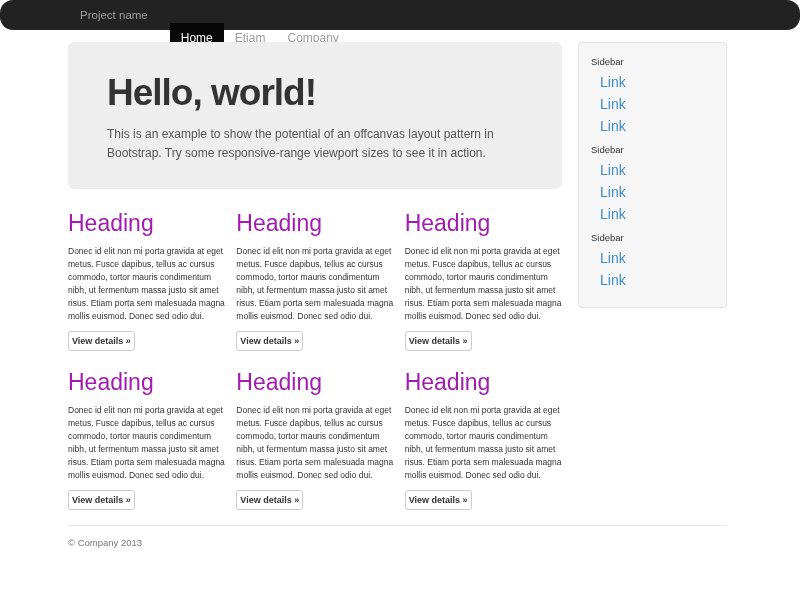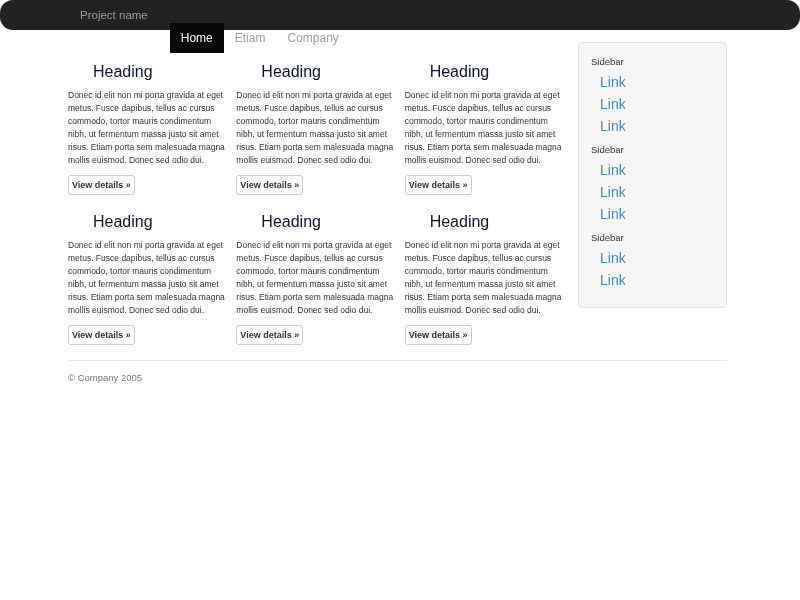--- a/index.html
+++ b/index.html
@@ -81,25 +81,24 @@
 
   
   .cards-grid {
     margin-top: 21px;
     display: grid;
     grid-template-columns: repeat(3, 1fr);
     column-gap: 11px;
     row-gap: 18px;
   }
   .card h2 {
-    font-size: 16px;
+    font-size: 23px;
     font-weight: 500;
-    color: #0f172a;
+    color: #a21caf;
     margin-bottom: 8px;
-    margin-left: 25px;
   }
   .card p {
     font-size: 8.5px;
     line-height: 13px;
     color: #333;
     margin-bottom: 7px;
     max-width: 157px;
   }
   .btn {
     display: inline-block;
@@ -162,20 +161,24 @@
           <a>Company</a>
         </li>
       </ul>
   </div>
 </nav>
 
 <div class="container">
   <div class="row-flex">
 
     <div class="main-col">
+      <div class="jumbotron">
+        <h1>Hello, world!</h1>
+        <p class="lead">This is an example to show the potential of an offcanvas layout pattern in Bootstrap. Try some responsive-range viewport sizes to see it in action.</p>
+      </div>
       <div class="cards-grid" id="cards-grid">
           <div class="card"><h2>Heading</h2><p>Donec id elit non mi porta gravida at eget metus. Fusce dapibus, tellus ac cursus commodo, tortor mauris condimentum nibh, ut fermentum massa justo sit amet risus. Etiam porta sem malesuada magna mollis euismod. Donec sed odio dui.</p><button class="btn">View details »</button></div>
           <div class="card"><h2>Heading</h2><p>Donec id elit non mi porta gravida at eget metus. Fusce dapibus, tellus ac cursus commodo, tortor mauris condimentum nibh, ut fermentum massa justo sit amet risus. Etiam porta sem malesuada magna mollis euismod. Donec sed odio dui.</p><button class="btn">View details »</button></div>
           <div class="card"><h2>Heading</h2><p>Donec id elit non mi porta gravida at eget metus. Fusce dapibus, tellus ac cursus commodo, tortor mauris condimentum nibh, ut fermentum massa justo sit amet risus. Etiam porta sem malesuada magna mollis euismod. Donec sed odio dui.</p><button class="btn">View details »</button></div>
           <div class="card"><h2>Heading</h2><p>Donec id elit non mi porta gravida at eget metus. Fusce dapibus, tellus ac cursus commodo, tortor mauris condimentum nibh, ut fermentum massa justo sit amet risus. Etiam porta sem malesuada magna mollis euismod. Donec sed odio dui.</p><button class="btn">View details »</button></div>
           <div class="card"><h2>Heading</h2><p>Donec id elit non mi porta gravida at eget metus. Fusce dapibus, tellus ac cursus commodo, tortor mauris condimentum nibh, ut fermentum massa justo sit amet risus. Etiam porta sem malesuada magna mollis euismod. Donec sed odio dui.</p><button class="btn">View details »</button></div>
           <div class="card"><h2>Heading</h2><p>Donec id elit non mi porta gravida at eget metus. Fusce dapibus, tellus ac cursus commodo, tortor mauris condimentum nibh, ut fermentum massa justo sit amet risus. Etiam porta sem malesuada magna mollis euismod. Donec sed odio dui.</p><button class="btn">View details »</button></div>
         </div>
     </div>
 
@@ -197,15 +200,15 @@
             <div class="sidebar-header">Sidebar</div>
             <a class="sidebar-link">Link</a>
             <a class="sidebar-link">Link</a>
           </div>
         </div>
     </div>
 
   </div>
 
   <footer class="footer">
-    <p>© Company 2005</p>
+    <p>© Company 2013</p>
   </footer>
 </div>
 
 </body></html>

